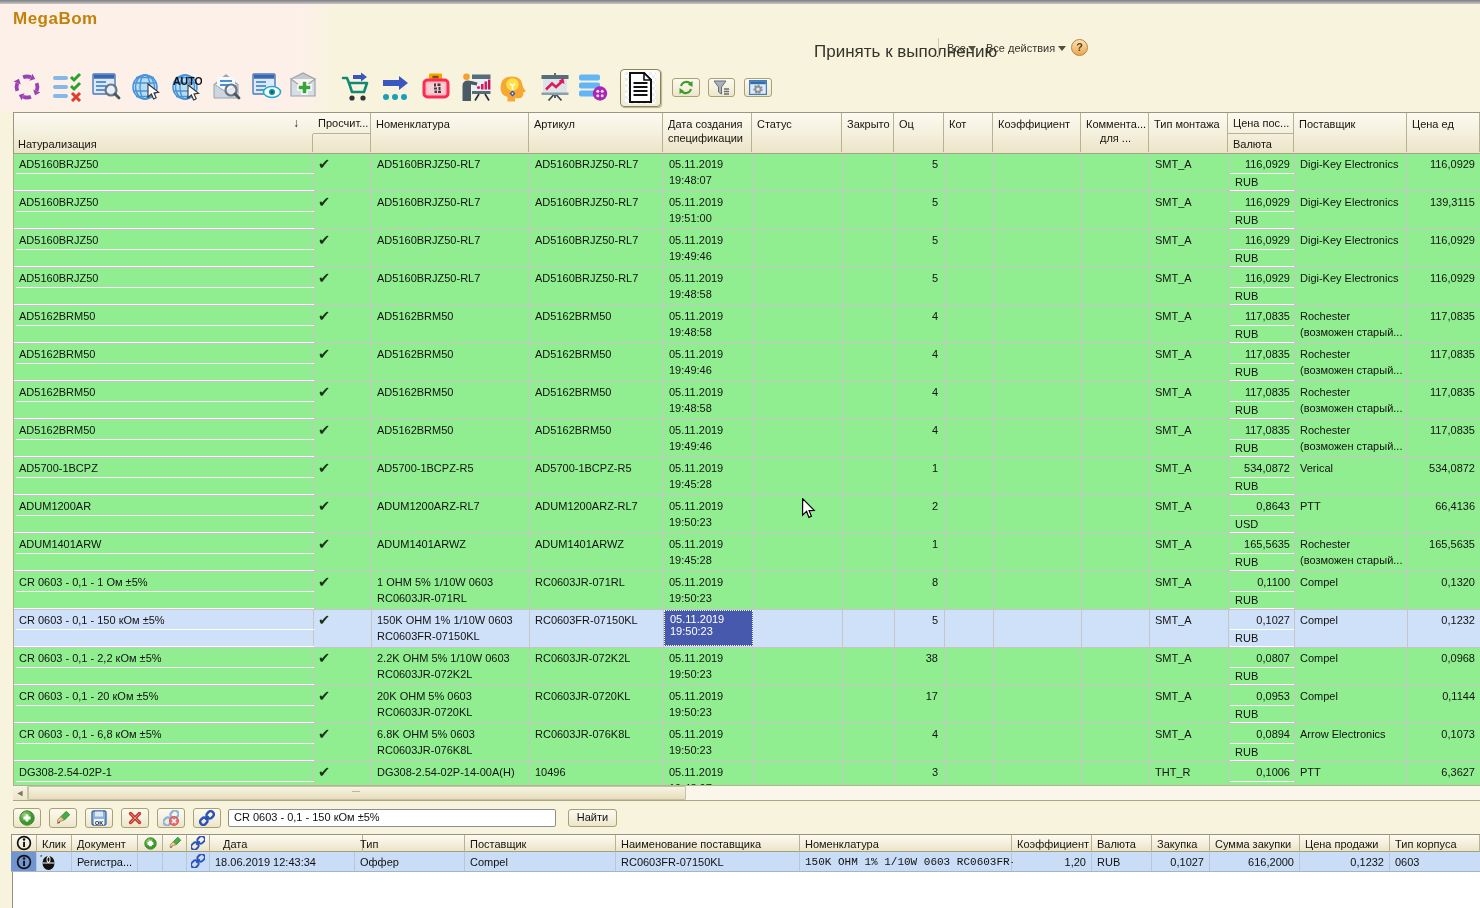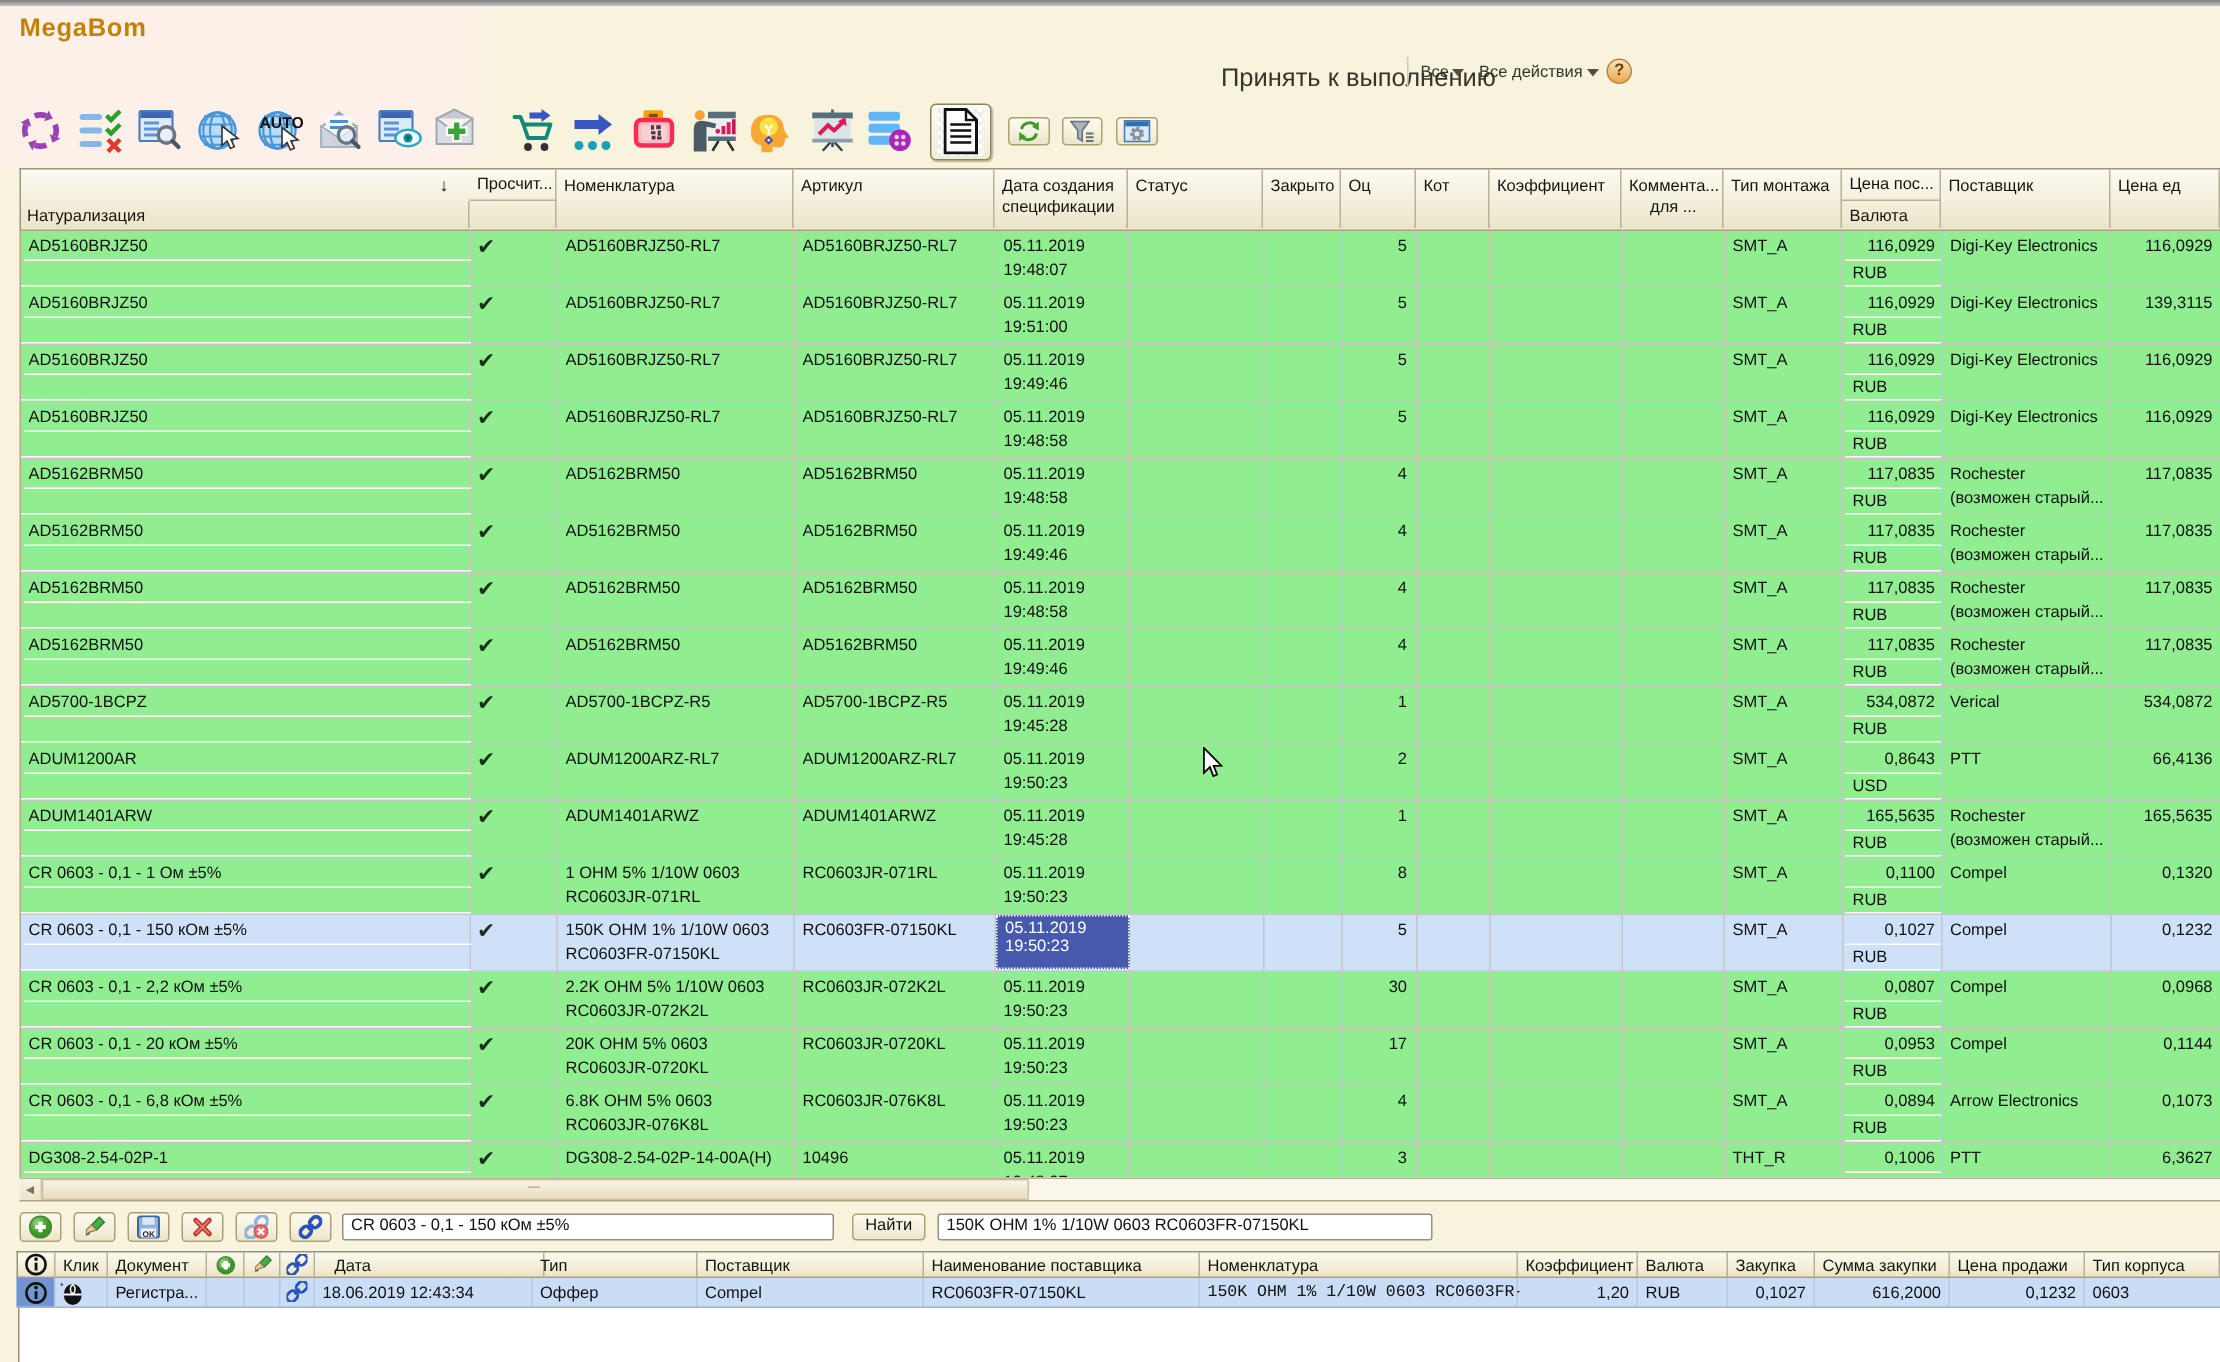--- a/index.html
+++ b/index.html
@@ -667,21 +667,21 @@
         <div class="abs" style="left:1280px;top:0;width:1px;height:37px;background:#c6c6c6;"></div>
         <div class="abs" style="left:1393px;top:0;width:1px;height:37px;background:#c6c6c6;"></div>
         <div class="abs" style="left:0;top:37px;width:1467px;height:1px;background:#c6c6c6;"></div>
         <div class="cell" style="left:5px;top:3px;width:294px;height:16px;">CR 0603 - 0,1 - 2,2 кОм ±5%</div>
         <div class="abs" style="left:2px;top:19px;width:298px;height:1px;background:#fff;"></div>
         <div class="abs" style="left:0px;top:36px;width:300px;height:1px;background:#fff;"></div>
         <div class="abs" style="left:304px;top:2px;font-size:14.5px;color:#173017;">✔</div>
         <div class="cell" style="left:363px;top:3px;width:152px;height:33px;white-space:normal;">2.2K OHM 5% 1/10W 0603<br>RC0603JR-072K2L</div>
         <div class="cell" style="left:521px;top:3px;width:128px;height:16px;">RC0603JR-072K2L</div>
         <div class="cell" style="left:655px;top:3px;width:85px;height:33px;white-space:normal;">05.11.2019<br>19:50:23</div>
-        <div class="cell num" style="left:838px;top:3px;width:86px;height:16px;">30</div>
+        <div class="cell num" style="left:838px;top:3px;width:86px;height:16px;">38</div>
         <div class="cell" style="left:1141px;top:3px;width:70px;height:16px;">SMT_A</div>
         <div class="cell num" style="left:1216px;top:3px;width:60px;height:16px;">0,0807</div>
         <div class="abs" style="left:1216px;top:19px;width:64px;height:1px;background:#fff;"></div>
         <div class="cell" style="left:1221px;top:21px;width:50px;height:16px;">RUB</div>
         <div class="abs" style="left:1216px;top:36px;width:64px;height:1px;background:#fff;"></div>
         <div class="cell" style="left:1286px;top:3px;width:110px;height:33px;white-space:normal;">Compel</div>
         <div class="cell num" style="left:1394px;top:3px;width:67px;height:16px;">0,0968</div>
       </div>
       <div class="abs" style="left:0;top:532px;width:1467px;height:38px;background:#90ee90;">
         <div class="abs" style="left:299px;top:0;width:1px;height:37px;background:#c6c6c6;"></div>
@@ -831,21 +831,20 @@
     </svg>
 <svg class="abs" style="left:199px;top:810px;" width="16" height="16" viewBox="0 0 16 16">
       <g transform="rotate(-45 8.0 8.0)" fill="none" stroke="#2a52b8" stroke-width="2.5">
         <rect x="-0.3000000000000007" y="4.9" width="7.6" height="6.2" rx="2.9"></rect>
         <rect x="8.7" y="4.9" width="7.6" height="6.2" rx="2.9"></rect>
         <line x1="5.5" y1="8.0" x2="10.5" y2="8.0" stroke-width="1.6"></line>
       </g>
     </svg>
 <div class="abs" style="left:228px;top:809px;width:328px;height:18px;background:#fff;border:1px solid #8f8f8f;border-radius:2px;padding:1px 0 0 5px;">CR 0603 - 0,1 - 150 кОм ±5%</div>
 <div class="abs btn" style="left:568px;top:809px;width:49px;height:18px;text-align:center;padding-top:1px;">Найти</div>
-<div class="abs" style="left:625px;top:809px;width:330px;height:18px;background:#fff;border:1px solid #8f8f8f;border-radius:2px;padding:1px 0 0 5px;">150K OHM 1% 1/10W 0603 RC0603FR-07150KL</div>
 <div class="abs hdrbg" style="left:11px;top:834px;width:1469px;height:18px;border-top:1px solid #96927b;border-left:1px solid #96927b;border-bottom:1px solid #a39e80;"></div>
 <div class="cell" style="left:11px;top:835px;width:26px;height:17px;border-right:1px solid #b7b295;padding:2px 0 0 5px;color:#15150f;"></div>
 <div class="cell" style="left:37px;top:835px;width:35px;height:17px;border-right:1px solid #b7b295;padding:2px 0 0 5px;color:#15150f;">Клик</div>
 <div class="cell" style="left:72px;top:835px;width:66px;height:17px;border-right:1px solid #b7b295;padding:2px 0 0 5px;color:#15150f;">Документ</div>
 <div class="cell" style="left:138px;top:835px;width:25px;height:17px;border-right:1px solid #b7b295;padding:2px 0 0 5px;color:#15150f;"></div>
 <div class="cell" style="left:163px;top:835px;width:24px;height:17px;border-right:1px solid #b7b295;padding:2px 0 0 5px;color:#15150f;"></div>
 <div class="cell" style="left:187px;top:835px;width:23px;height:17px;border-right:1px solid #b7b295;padding:2px 0 0 5px;color:#15150f;"></div>
 <div class="cell" style="left:218px;top:835px;width:145px;height:17px;border-right:1px solid #b7b295;padding:2px 0 0 5px;color:#15150f;">Дата</div>
 <div class="cell" style="left:355px;top:835px;width:110px;height:17px;border-right:1px solid #b7b295;padding:2px 0 0 5px;color:#15150f;">Тип</div>
 <div class="cell" style="left:465px;top:835px;width:151px;height:17px;border-right:1px solid #b7b295;padding:2px 0 0 5px;color:#15150f;">Поставщик</div>

